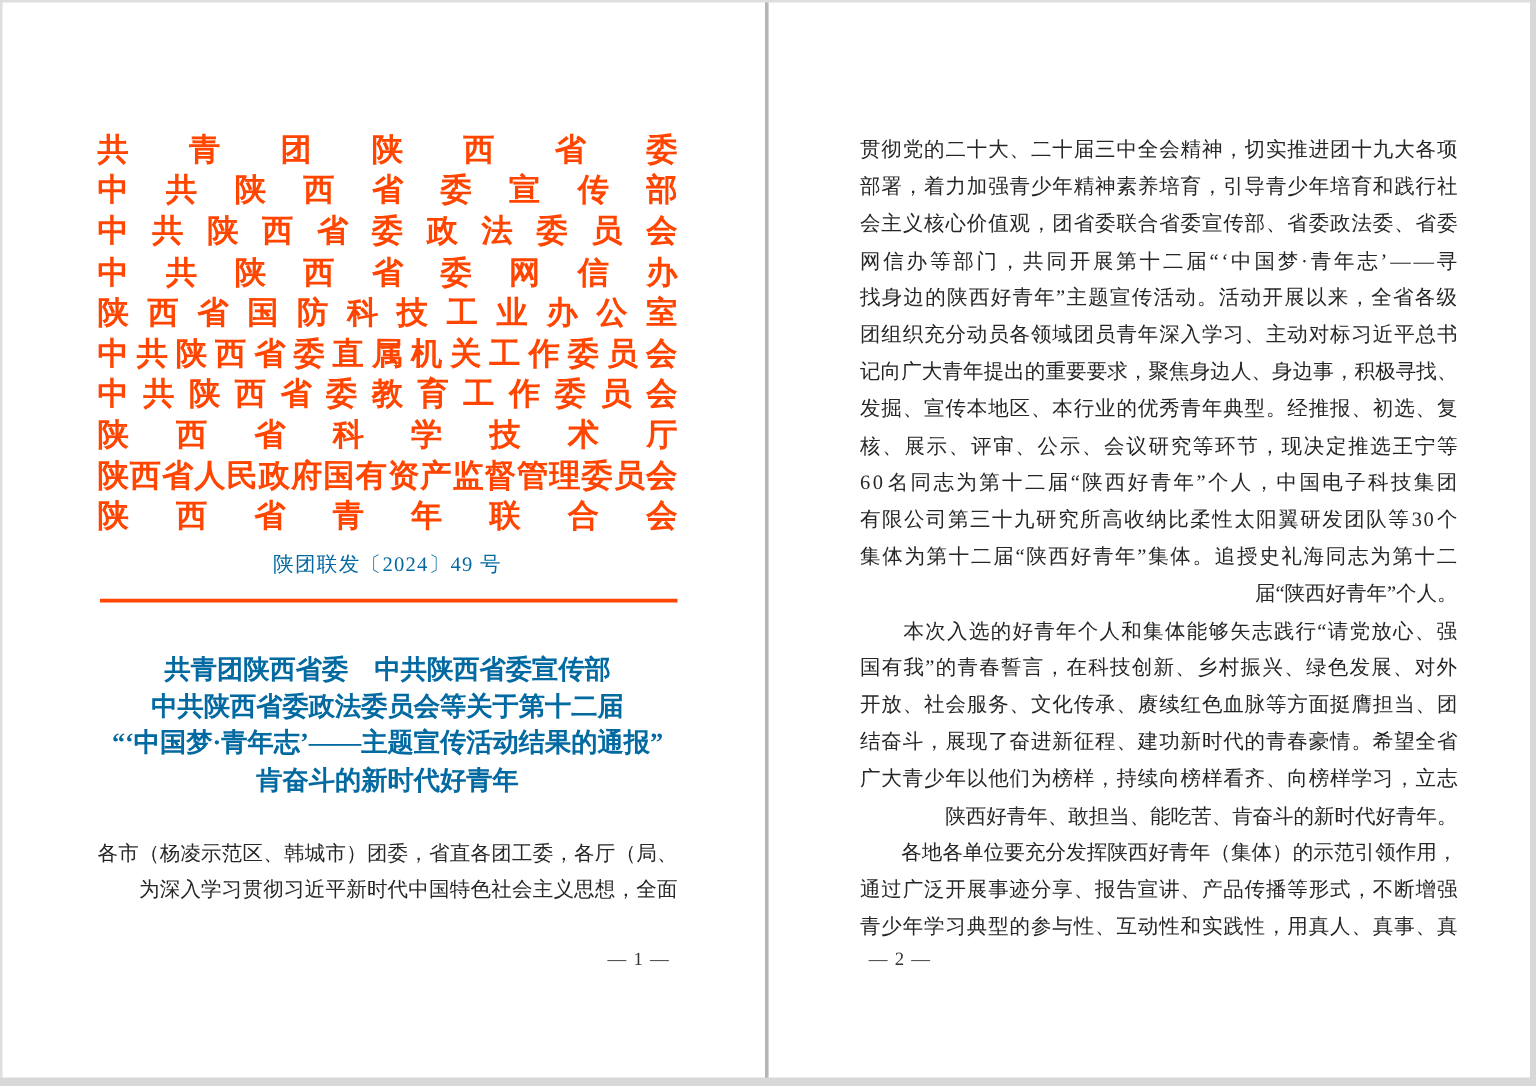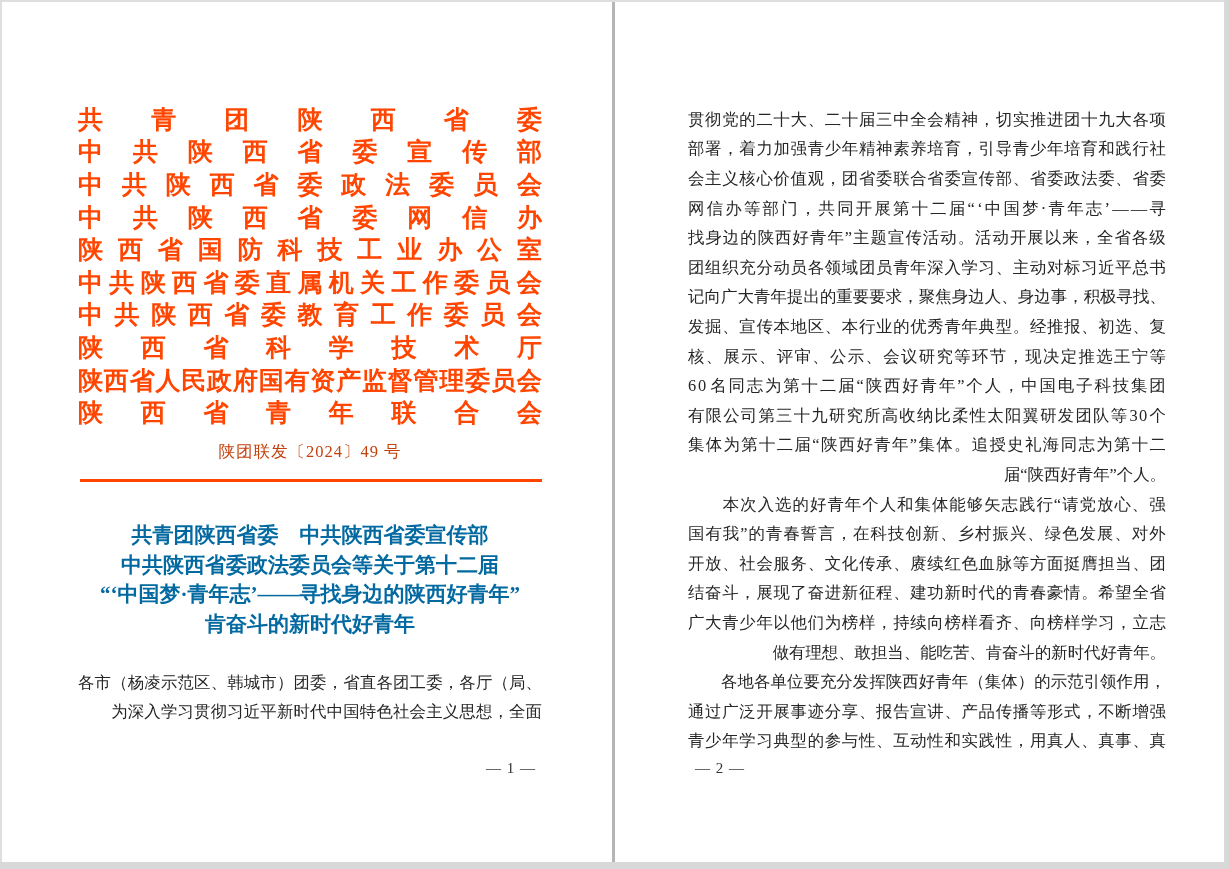--- a/index.html
+++ b/index.html
@@ -26,21 +26,21 @@
 
   
   .red-header { position:absolute; left:78px; top:103px; width:464px; }
   .red-header .tline {
     height:32.6px; align-items:center;
     font-size:25px; font-weight:700; color:#ff4500;
   }
 
   .doc-number {
     position:absolute; left:78px; top:441px; width:464px; height:22px;
-    text-align:center; font-size:16.5px; color:#c2410c; letter-spacing:1px;
+    text-align:center; font-size:16.5px; color:#0369a1; letter-spacing:1px;
   }
 
   .red-rule { position:absolute; left:80px; top:479px; width:462px; height:3px; background:#ff4500; }
 
   .doc-title { position:absolute; left:36px; top:521px; width:548px; }
   .doc-title .tline { line-height:29.5px; font-size:21px; font-weight:700; color:#0369a1; }
 
   .p1-body { position:absolute; left:78px; top:668px; width:464px; }
   .p2-body { position:absolute; left:73px; top:105px; width:478px; }
   .p1-body .tline, .p2-body .tline {
@@ -192,21 +192,21 @@
         </div>
       </div>
 
     <div class="doc-number">陕团联发〔2024〕49 号</div>
 
     <div class="red-rule"></div>
 
     <div class="doc-title center-mode">
         <div class="tline">共青团陕西省委　中共陕西省委宣传部</div>
         <div class="tline">中共陕西省委政法委员会等关于第十二届</div>
-        <div class="tline">“‘中国梦·青年志’——寻找身边的陕西好青年”</div>
+        <div class="tline">“‘中国梦·青年志’——主题宣传活动结果的通报”</div>
         <div class="tline">肯奋斗的新时代好青年</div>
       </div>
 
     <div class="p1-body">
         <div class="tline">
           <span>各</span>
           <span>市</span>
           <span>（</span>
           <span>杨</span>
           <span>凌</span>
@@ -780,21 +780,21 @@
           <span>、</span>
           <span>向</span>
           <span>榜</span>
           <span>样</span>
           <span>学</span>
           <span>习</span>
           <span>，</span>
           <span>立</span>
           <span>志</span>
         </div>
-        <div class="tline flush">做有理想、敢担当、能吃苦、肯奋斗的新时代好青年。</div>
+        <div class="tline flush">陕西好青年、敢担当、能吃苦、肯奋斗的新时代好青年。</div>
         <div class="tline">
           <span>　</span>
           <span>　</span>
           <span>各</span>
           <span>地</span>
           <span>各</span>
           <span>单</span>
           <span>位</span>
           <span>要</span>
           <span>充</span>

